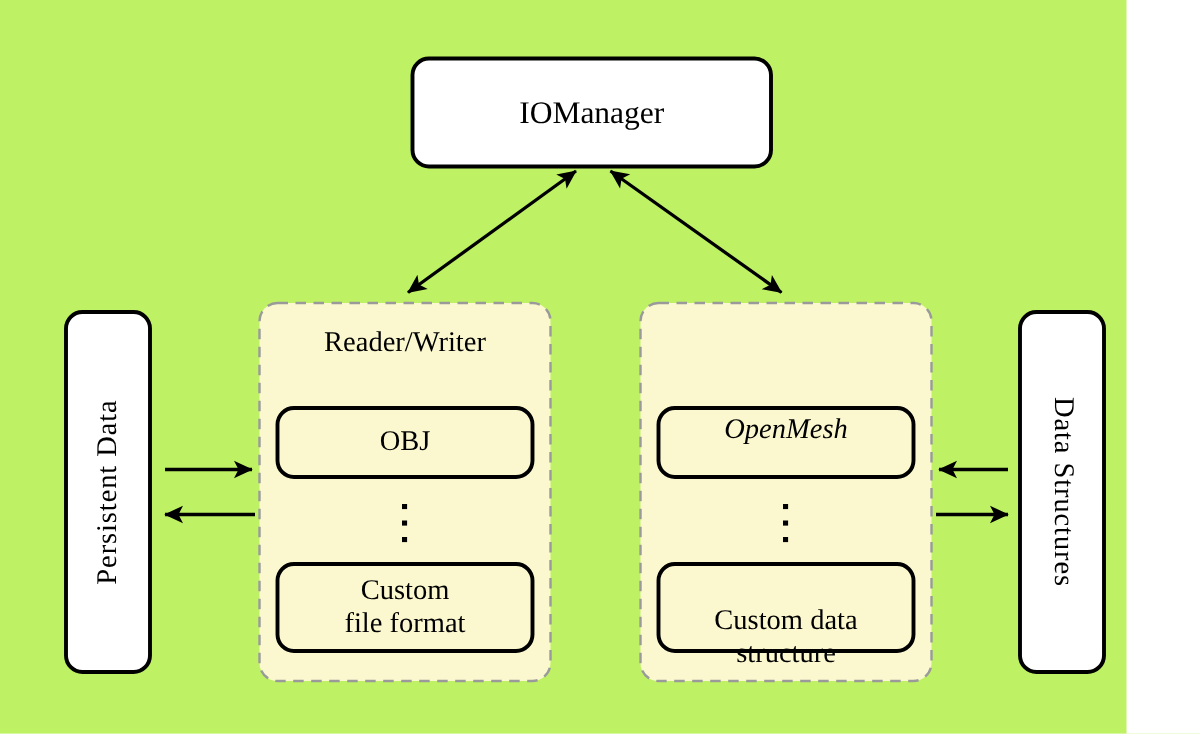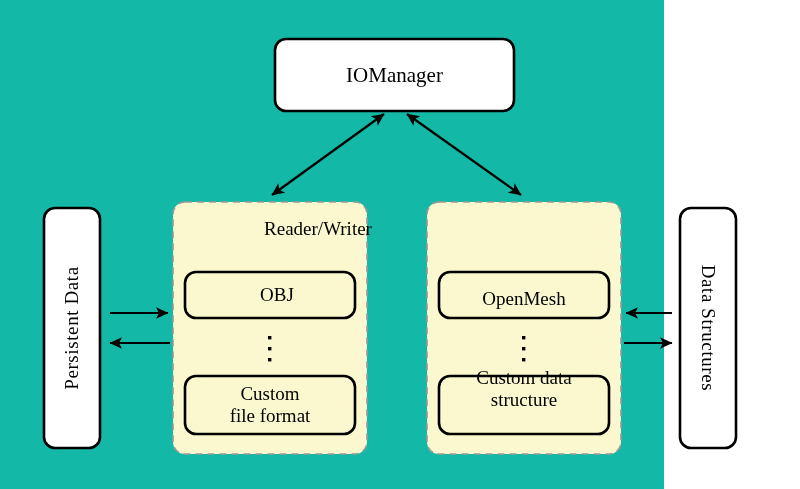--- a/index.html
+++ b/index.html
@@ -8,44 +8,44 @@
     background: #ffffff;
   }
   body {
     width: 800px;
     height: 489px;
     overflow: hidden;
     font-family: "Liberation Serif", "DejaVu Serif", serif;
   }
   #diagram {
     position: relative;
-    width: 664px;
+    width: 751px;
     height: 489px;
-    background: #14b8a6;
+    background: #bef264;
   }
   svg.layer {
     position: absolute;
     left: 0;
     top: 0;
     width: 800px;
     height: 489px;
   }
   .node-label {
     position: absolute;
     display: flex;
     align-items: center;
     justify-content: center;
     text-align: center;
     color: #000000;
     line-height: 1.18;
     pointer-events: none;
     white-space: pre;
   }
   .t-iomanager { font-size: 21px; }
-  .t-group     { font-size: 19px; margin-left: 48px; }
+  .t-group     { font-size: 19px; }
   .t-item      { font-size: 19px; }
   .t-side      { font-size: 19px; letter-spacing: 0.6px; }
   .rot-ccw { transform: rotate(-90deg); }
   .rot-cw  { transform: rotate(90deg); }
 </style>
 </head>
 <body>
 
 <div id="diagram">
 
@@ -92,24 +92,24 @@
       <rect x="522" y="336" width="3.4" height="3.4"></rect>
       <rect x="522" y="347" width="3.4" height="3.4"></rect>
       <rect x="522" y="358" width="3.4" height="3.4"></rect>
     </g>
   </svg>
 
   <div class="node-label t-iomanager" style="left:275px; top:39px; width:239px; height:72px;">IOManager</div>
 
   <div class="node-label t-group" style="left:173px; top:214px; width:194px; height:30px;">Reader/Writer</div>
 
-  <div class="node-label t-item" style="left:173px; top:272px; width:170px; height:46px;padding-left:19px;">OBJ</div>
+  <div class="node-label t-item" style="left:185px; top:272px; width:170px; height:46px;">OBJ</div>
   <div class="node-label t-item" style="left:185px; top:376px; width:170px; height:58px;text-align:center;">Custom
 file format</div>
 
-  <div class="node-label t-item" style="left:439px; top:276px; width:170px; height:46px;">OpenMesh</div>
-  <div class="node-label t-item" style="left:439px; top:360px; width:170px; height:58px;">Custom data
+  <div class="node-label t-item" style="left:439px; top:264px; width:170px; height:46px;font-style:italic;">OpenMesh</div>
+  <div class="node-label t-item" style="left:439px; top:396px; width:170px; height:58px;">Custom data
 structure</div>
 
   <div class="node-label t-side rot-ccw" style="left:-48px; top:300px; width:240px; height:56px;">Persistent Data</div>
   <div class="node-label t-side rot-cw" style="left:588px; top:300px; width:240px; height:56px;">Data Structures</div>
 
 </div>
 
 </body></html>

